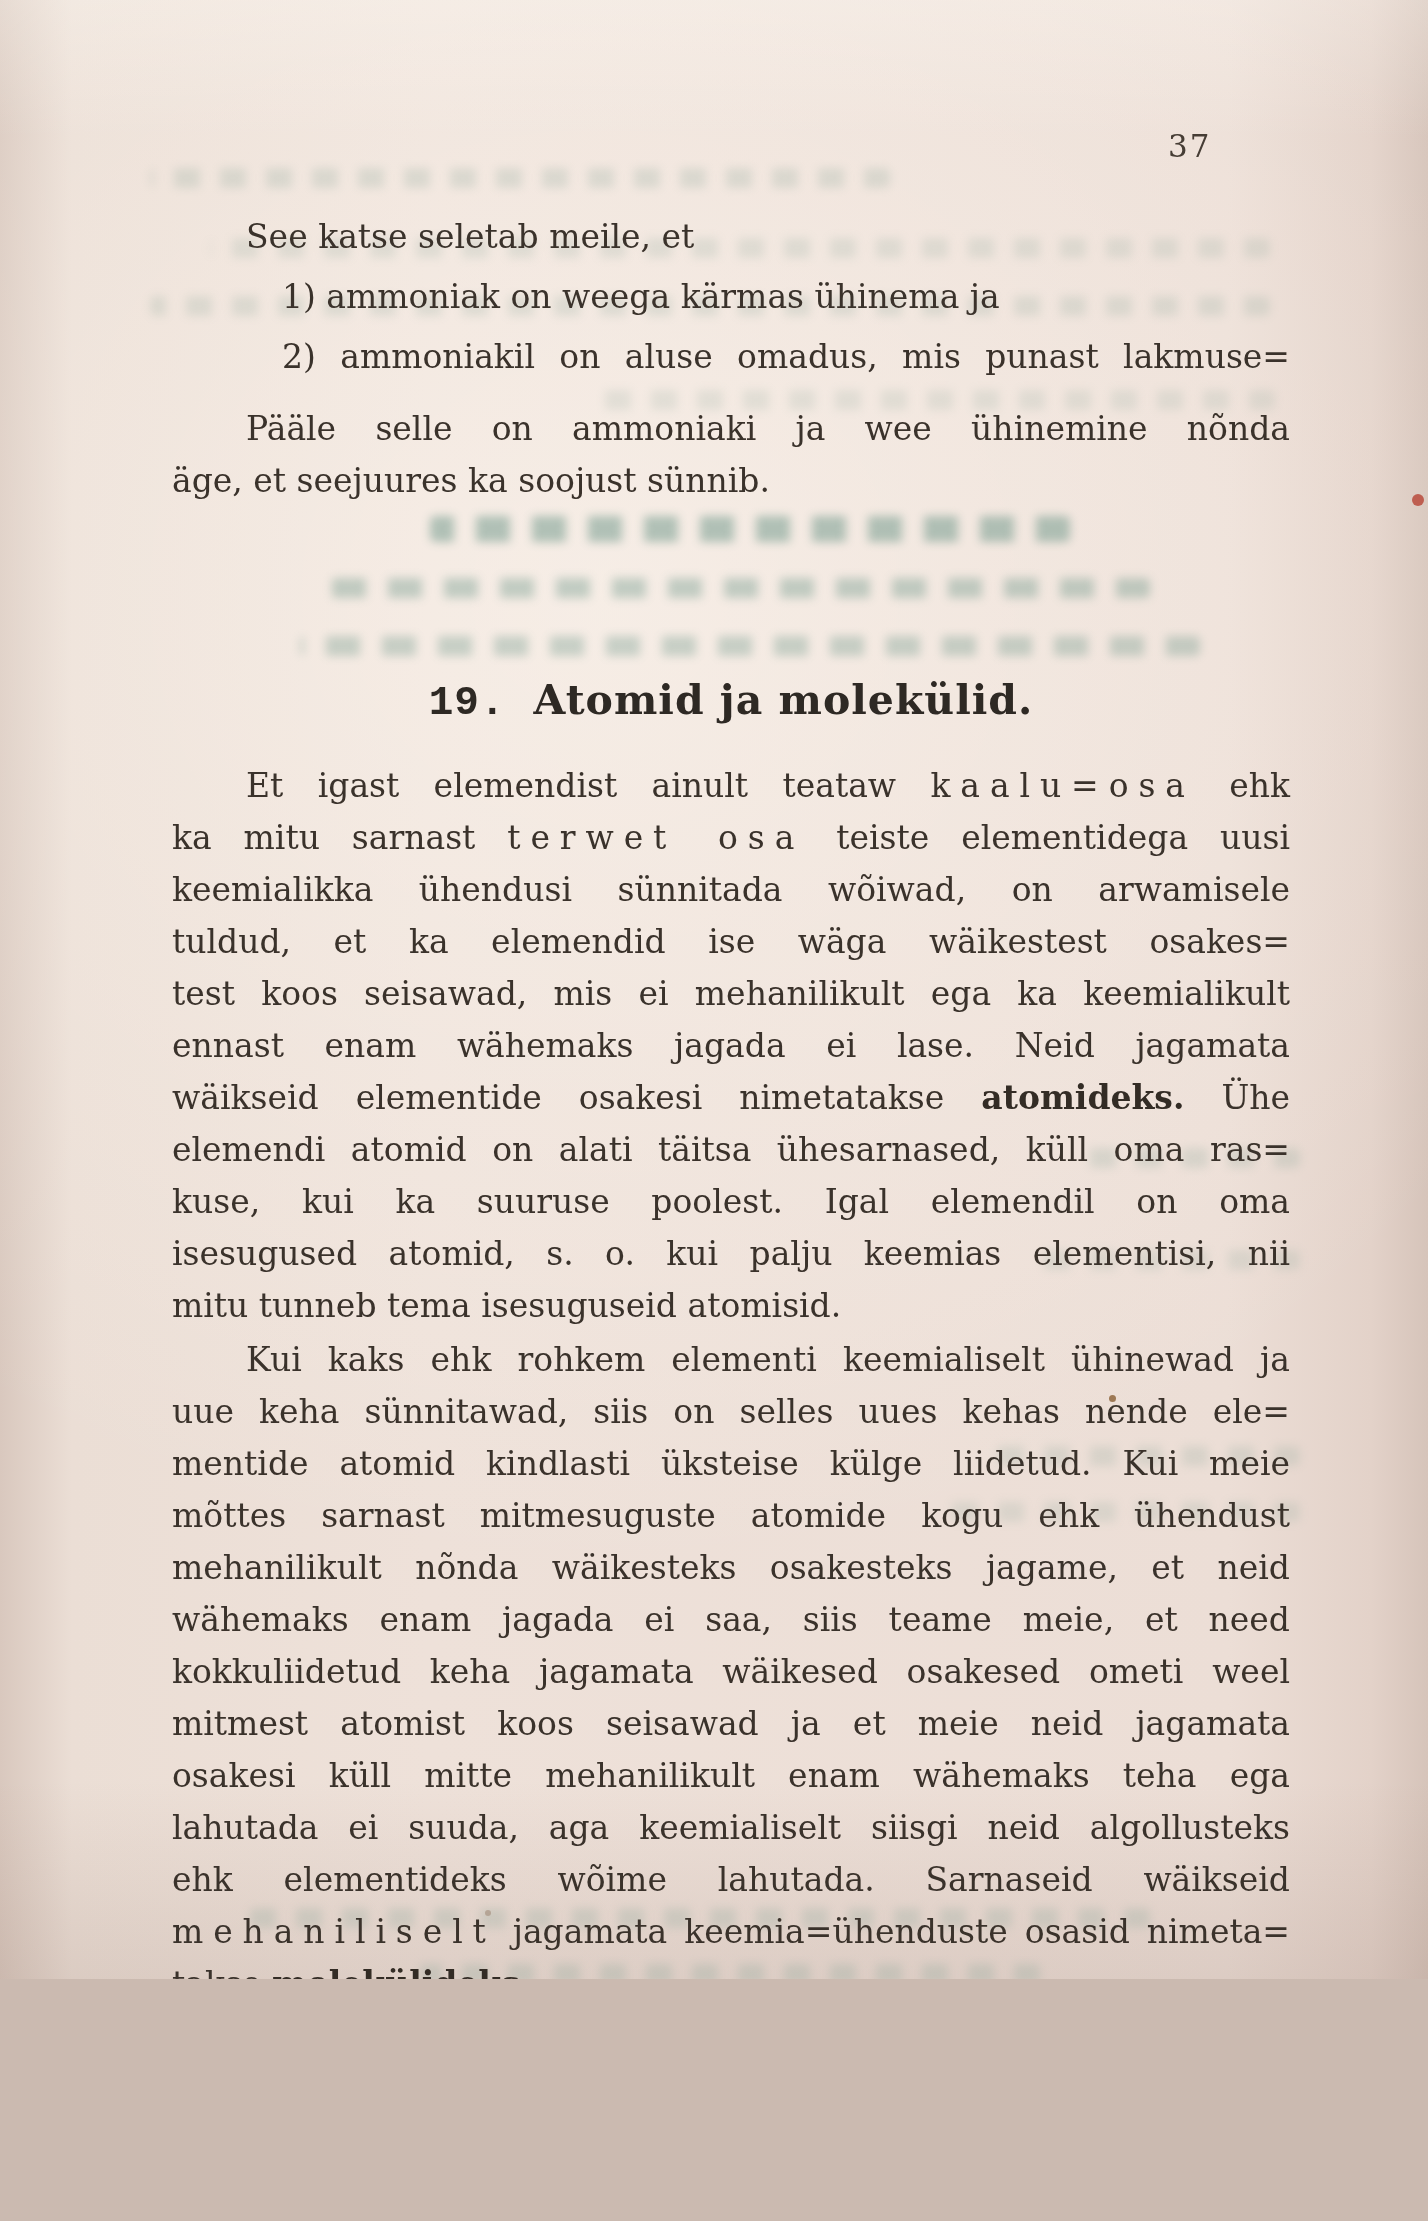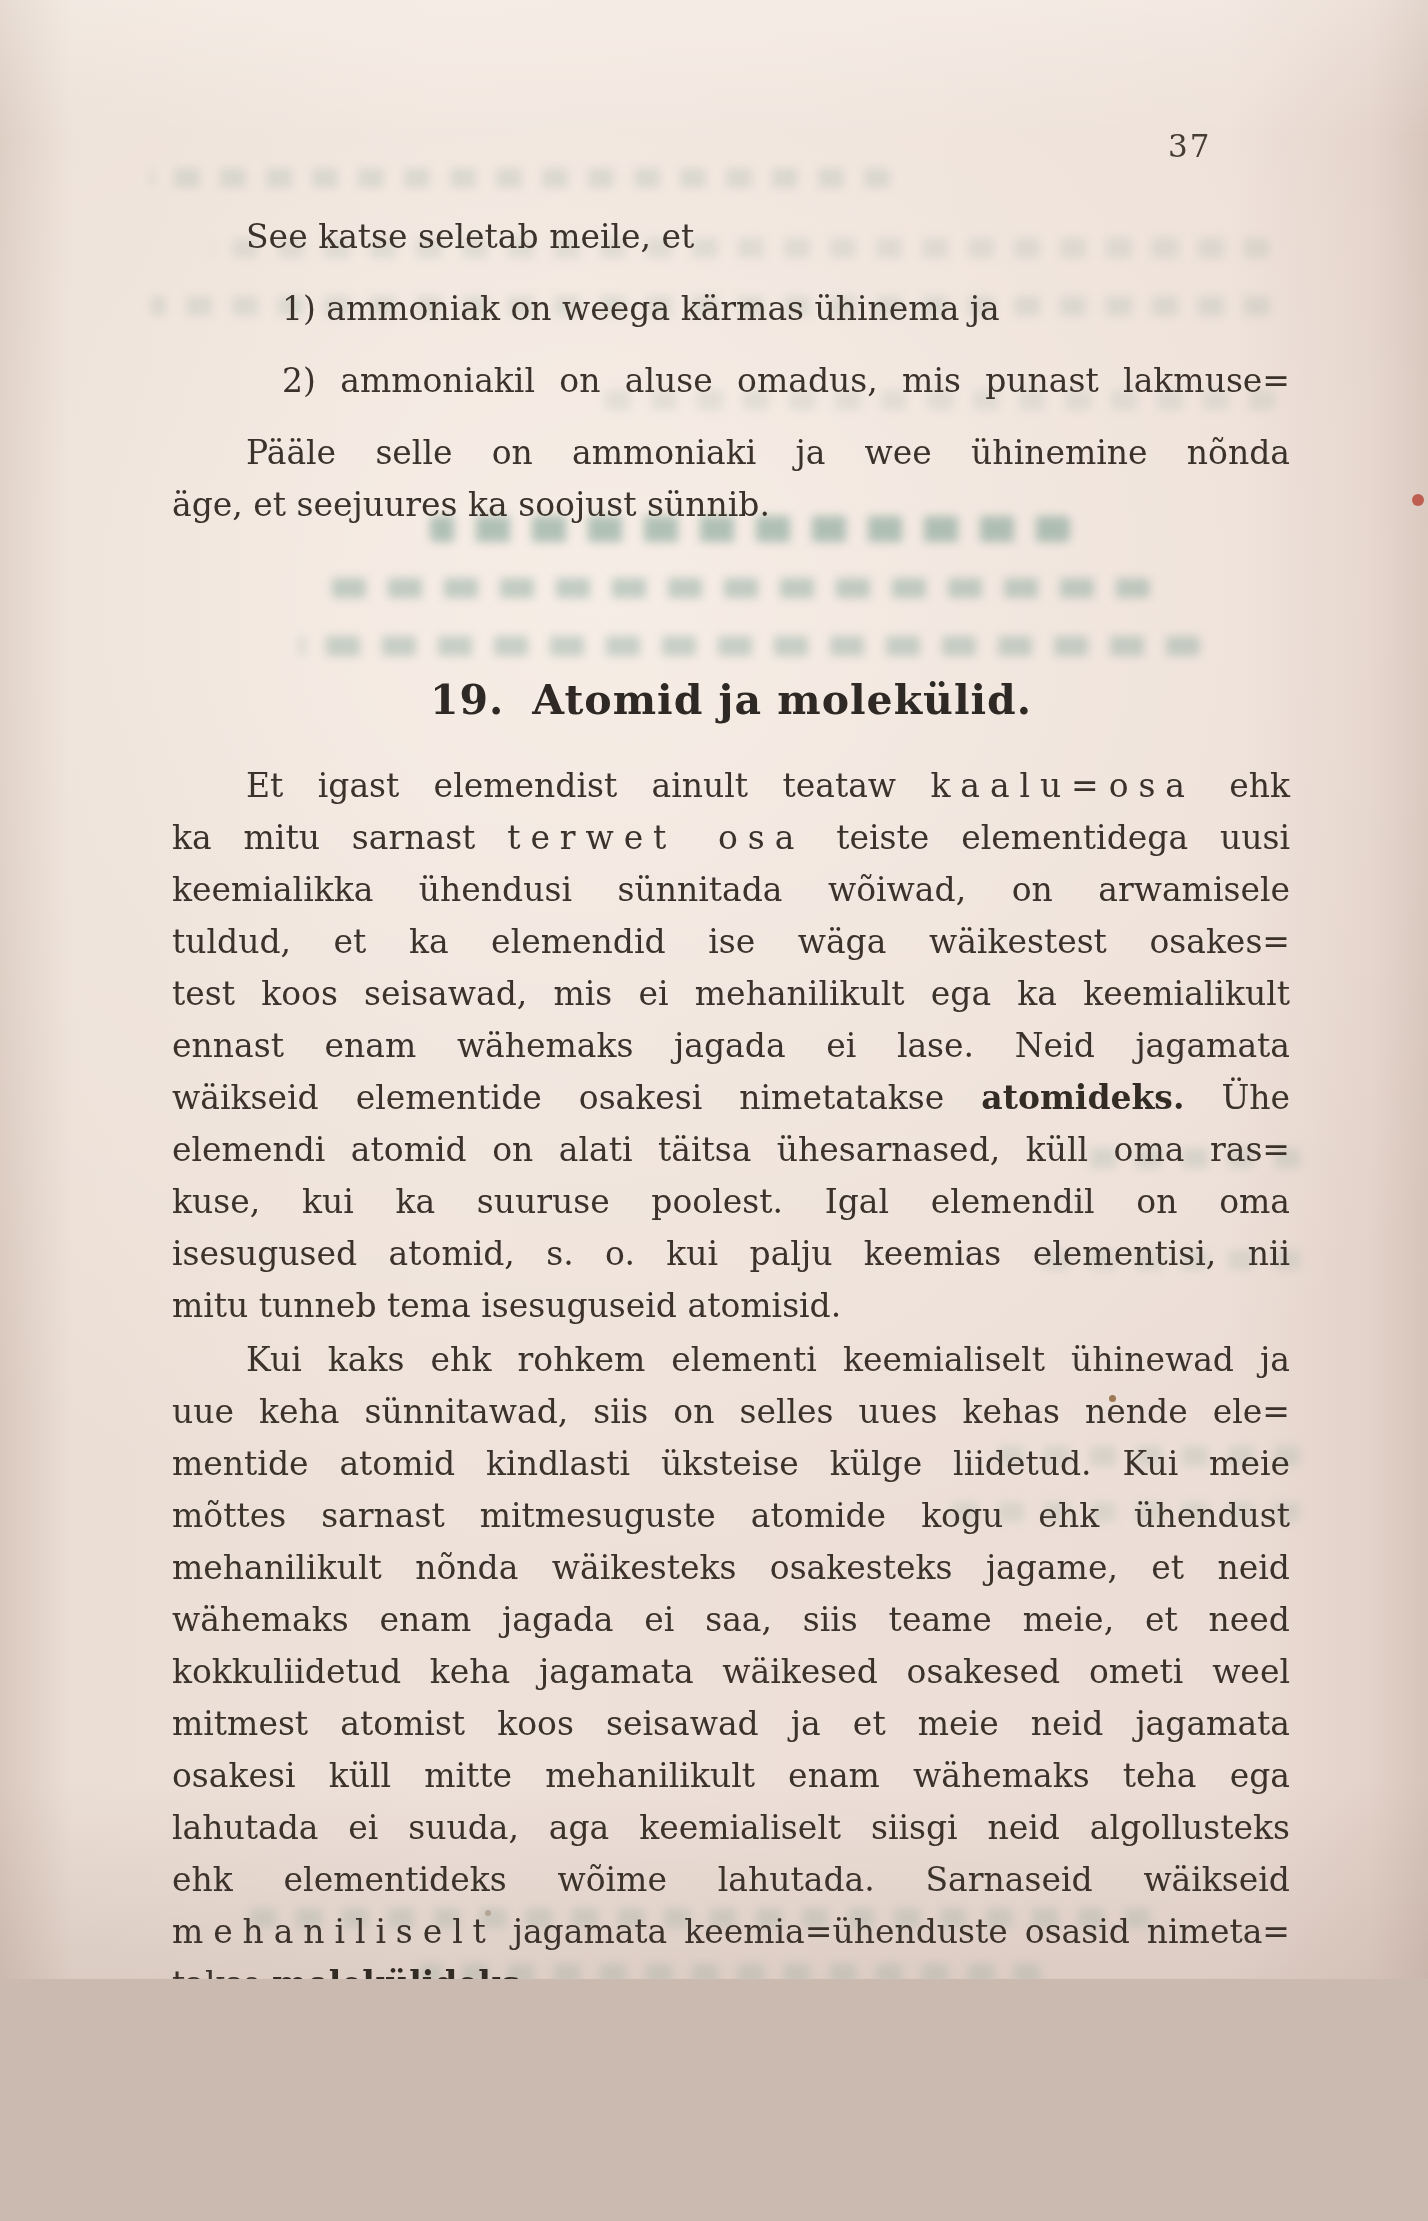--- a/index.html
+++ b/index.html
@@ -16,22 +16,22 @@
   .col{position:absolute;left:172px;width:1118px;color:#3a322b;font-size:33px;line-height:52px;}
   .line{display:block;text-align:justify;text-align-last:justify;}
   .line.left{text-align:center;text-align-last:left;}
   .ind-par{padding-left:74px;}
   .ind-list{padding-left:110px;}
   .sp{letter-spacing:.30em;}
   .bold{font-weight:bold;color:#332c25;}
   .pagenum{position:absolute;left:1168px;top:128px;font-size:31px;color:#463d35;letter-spacing:2px;}
   .heading{position:absolute;left:172px;top:674px;width:1118px;text-align:center;
            font-weight:bold;font-size:41px;color:#2e2924;letter-spacing:1px;line-height:52px;}
-  .heading .num{padding-right:28px;}
-  .mt8{margin-top:20px;}.mt12{margin-top:20px;}.mt2{margin-top:2px;}
+  .heading .num{padding-right:28px;font-family:Liberation Mono, monospace;}
+  .mt8{margin-top:8px;}.mt12{margin-top:20px;}.mt2{margin-top:2px;}
   
   .ghost{position:absolute;height:20px;border-radius:5px;filter:blur(5px);
          background:repeating-linear-gradient(90deg,#8fa89b 0 26px,transparent 26px 46px);
          transform:scaleX(-1);}
   .ghost.teal{background:repeating-linear-gradient(90deg,#5e8d7f 0 34px,transparent 34px 56px);}
   .speck{position:absolute;border-radius:50%;}
 </style>
 </head>
 <body>
 

